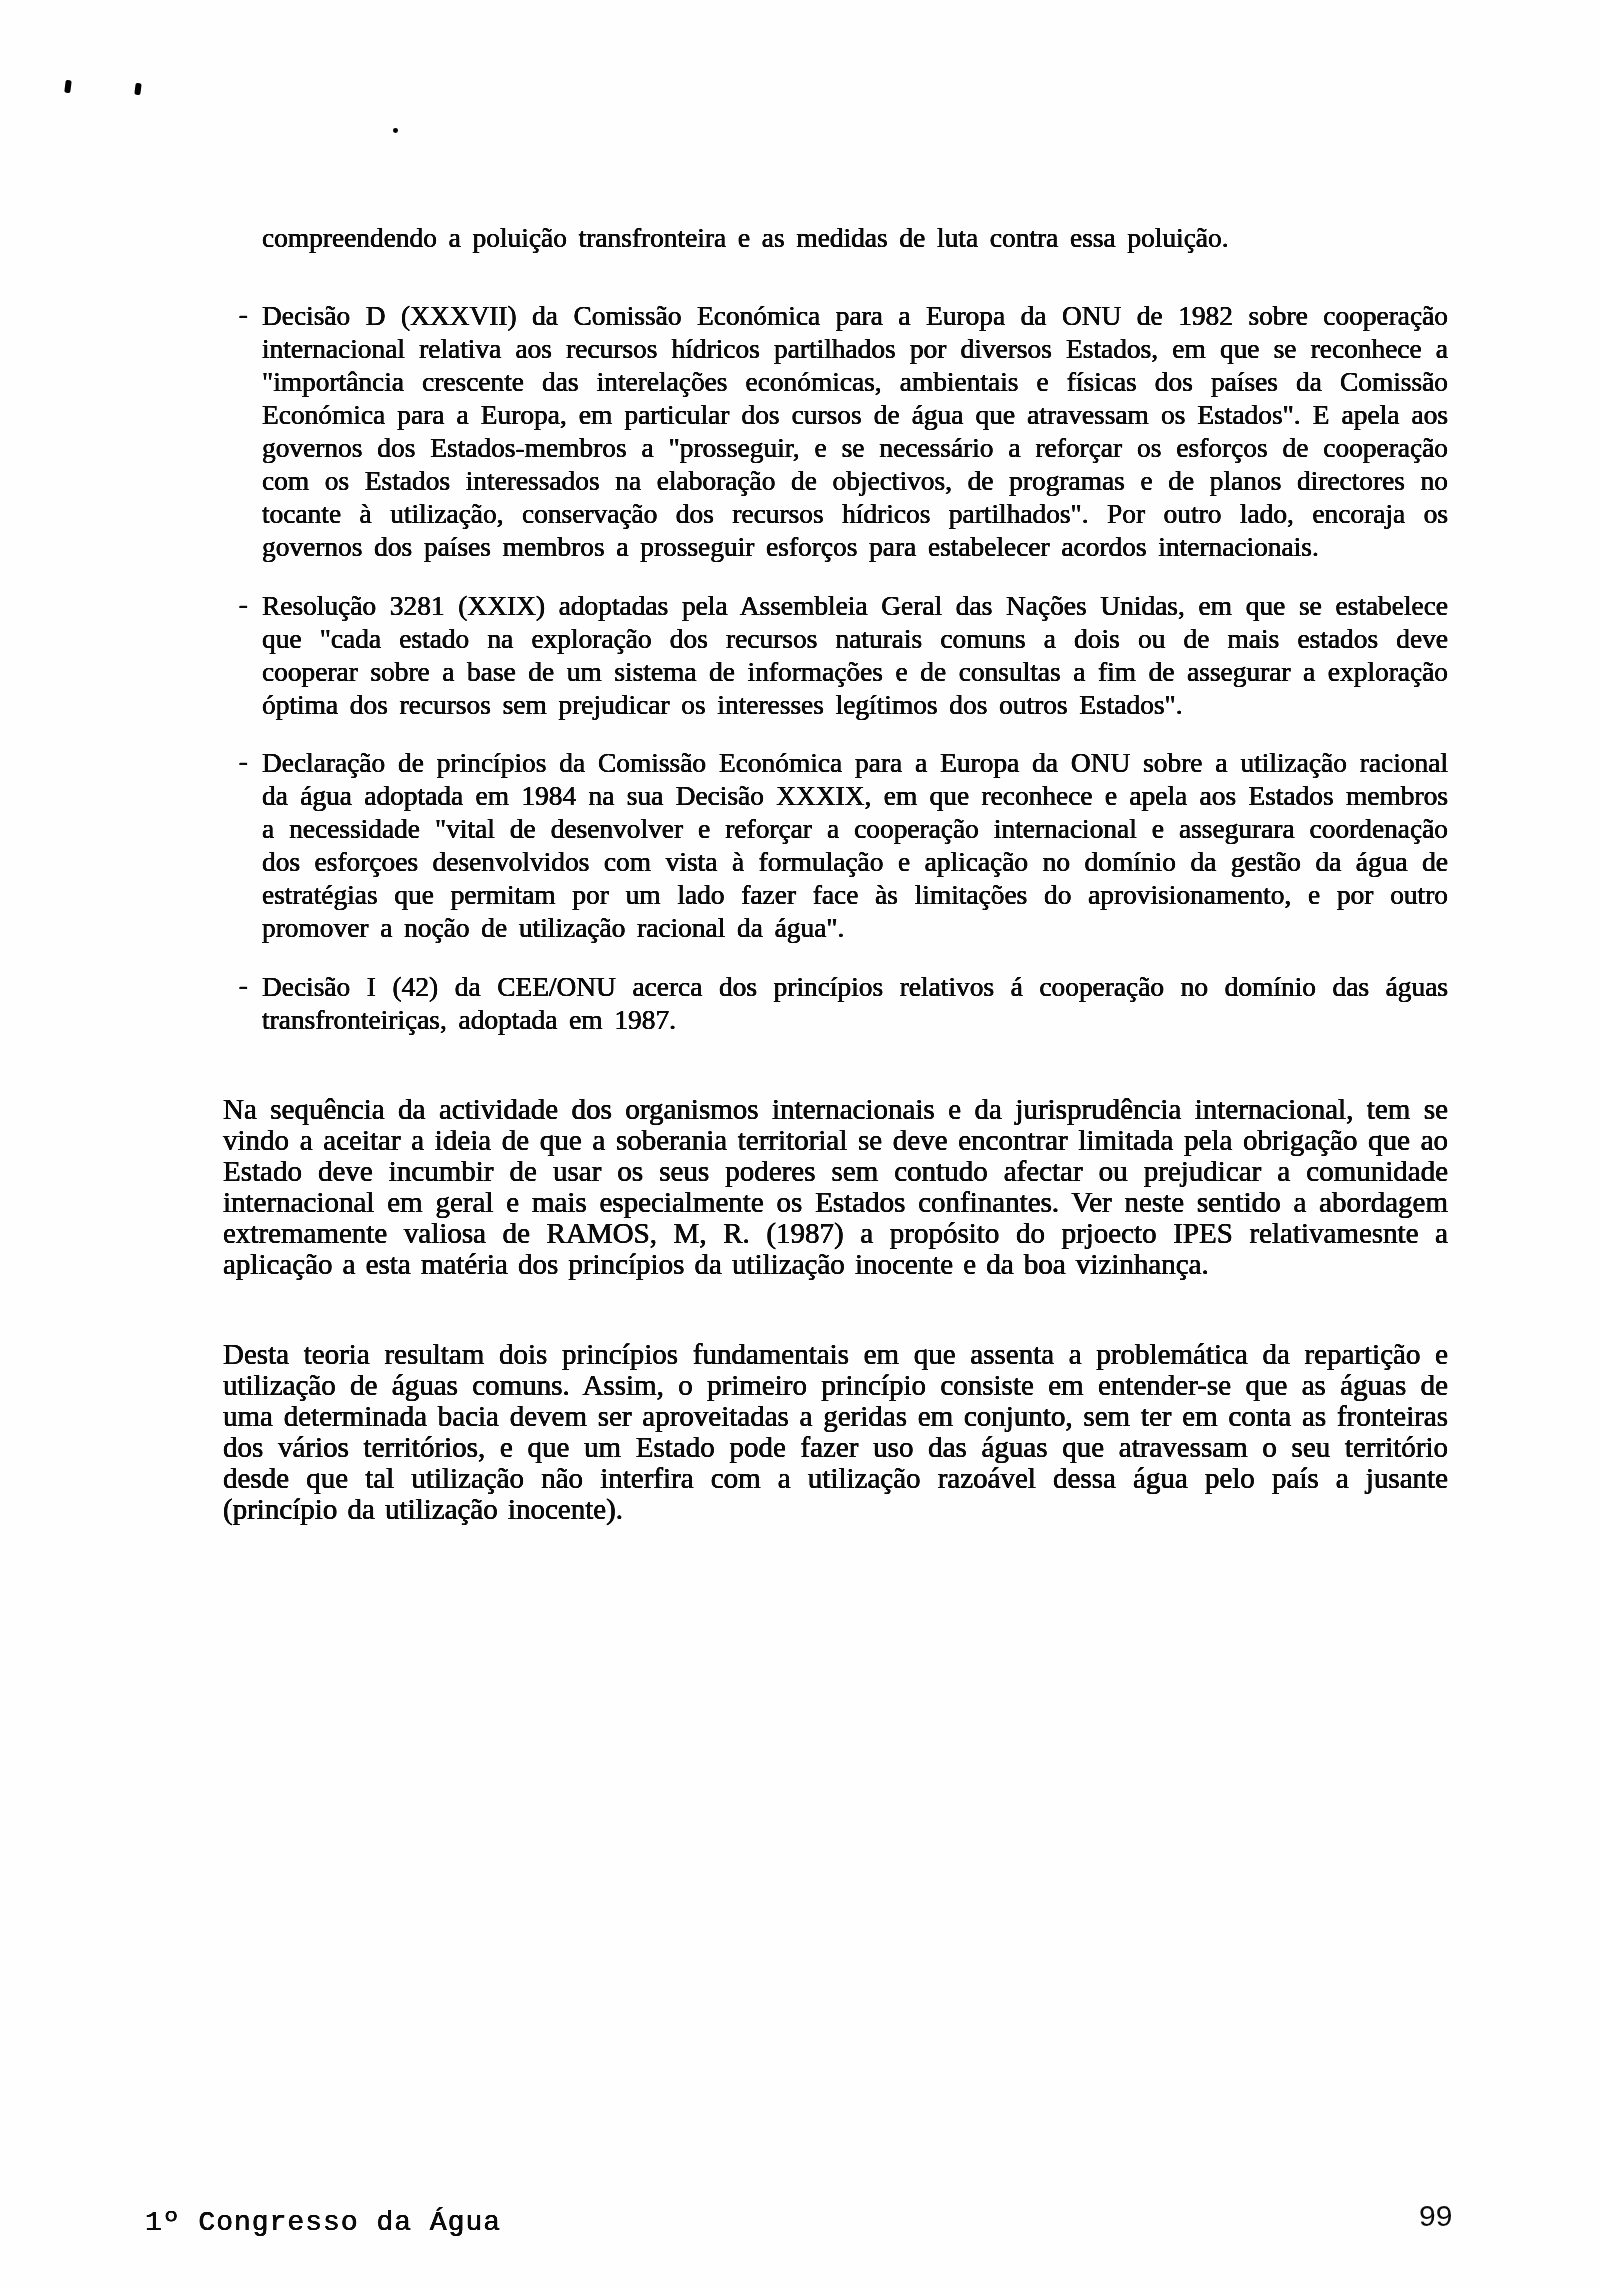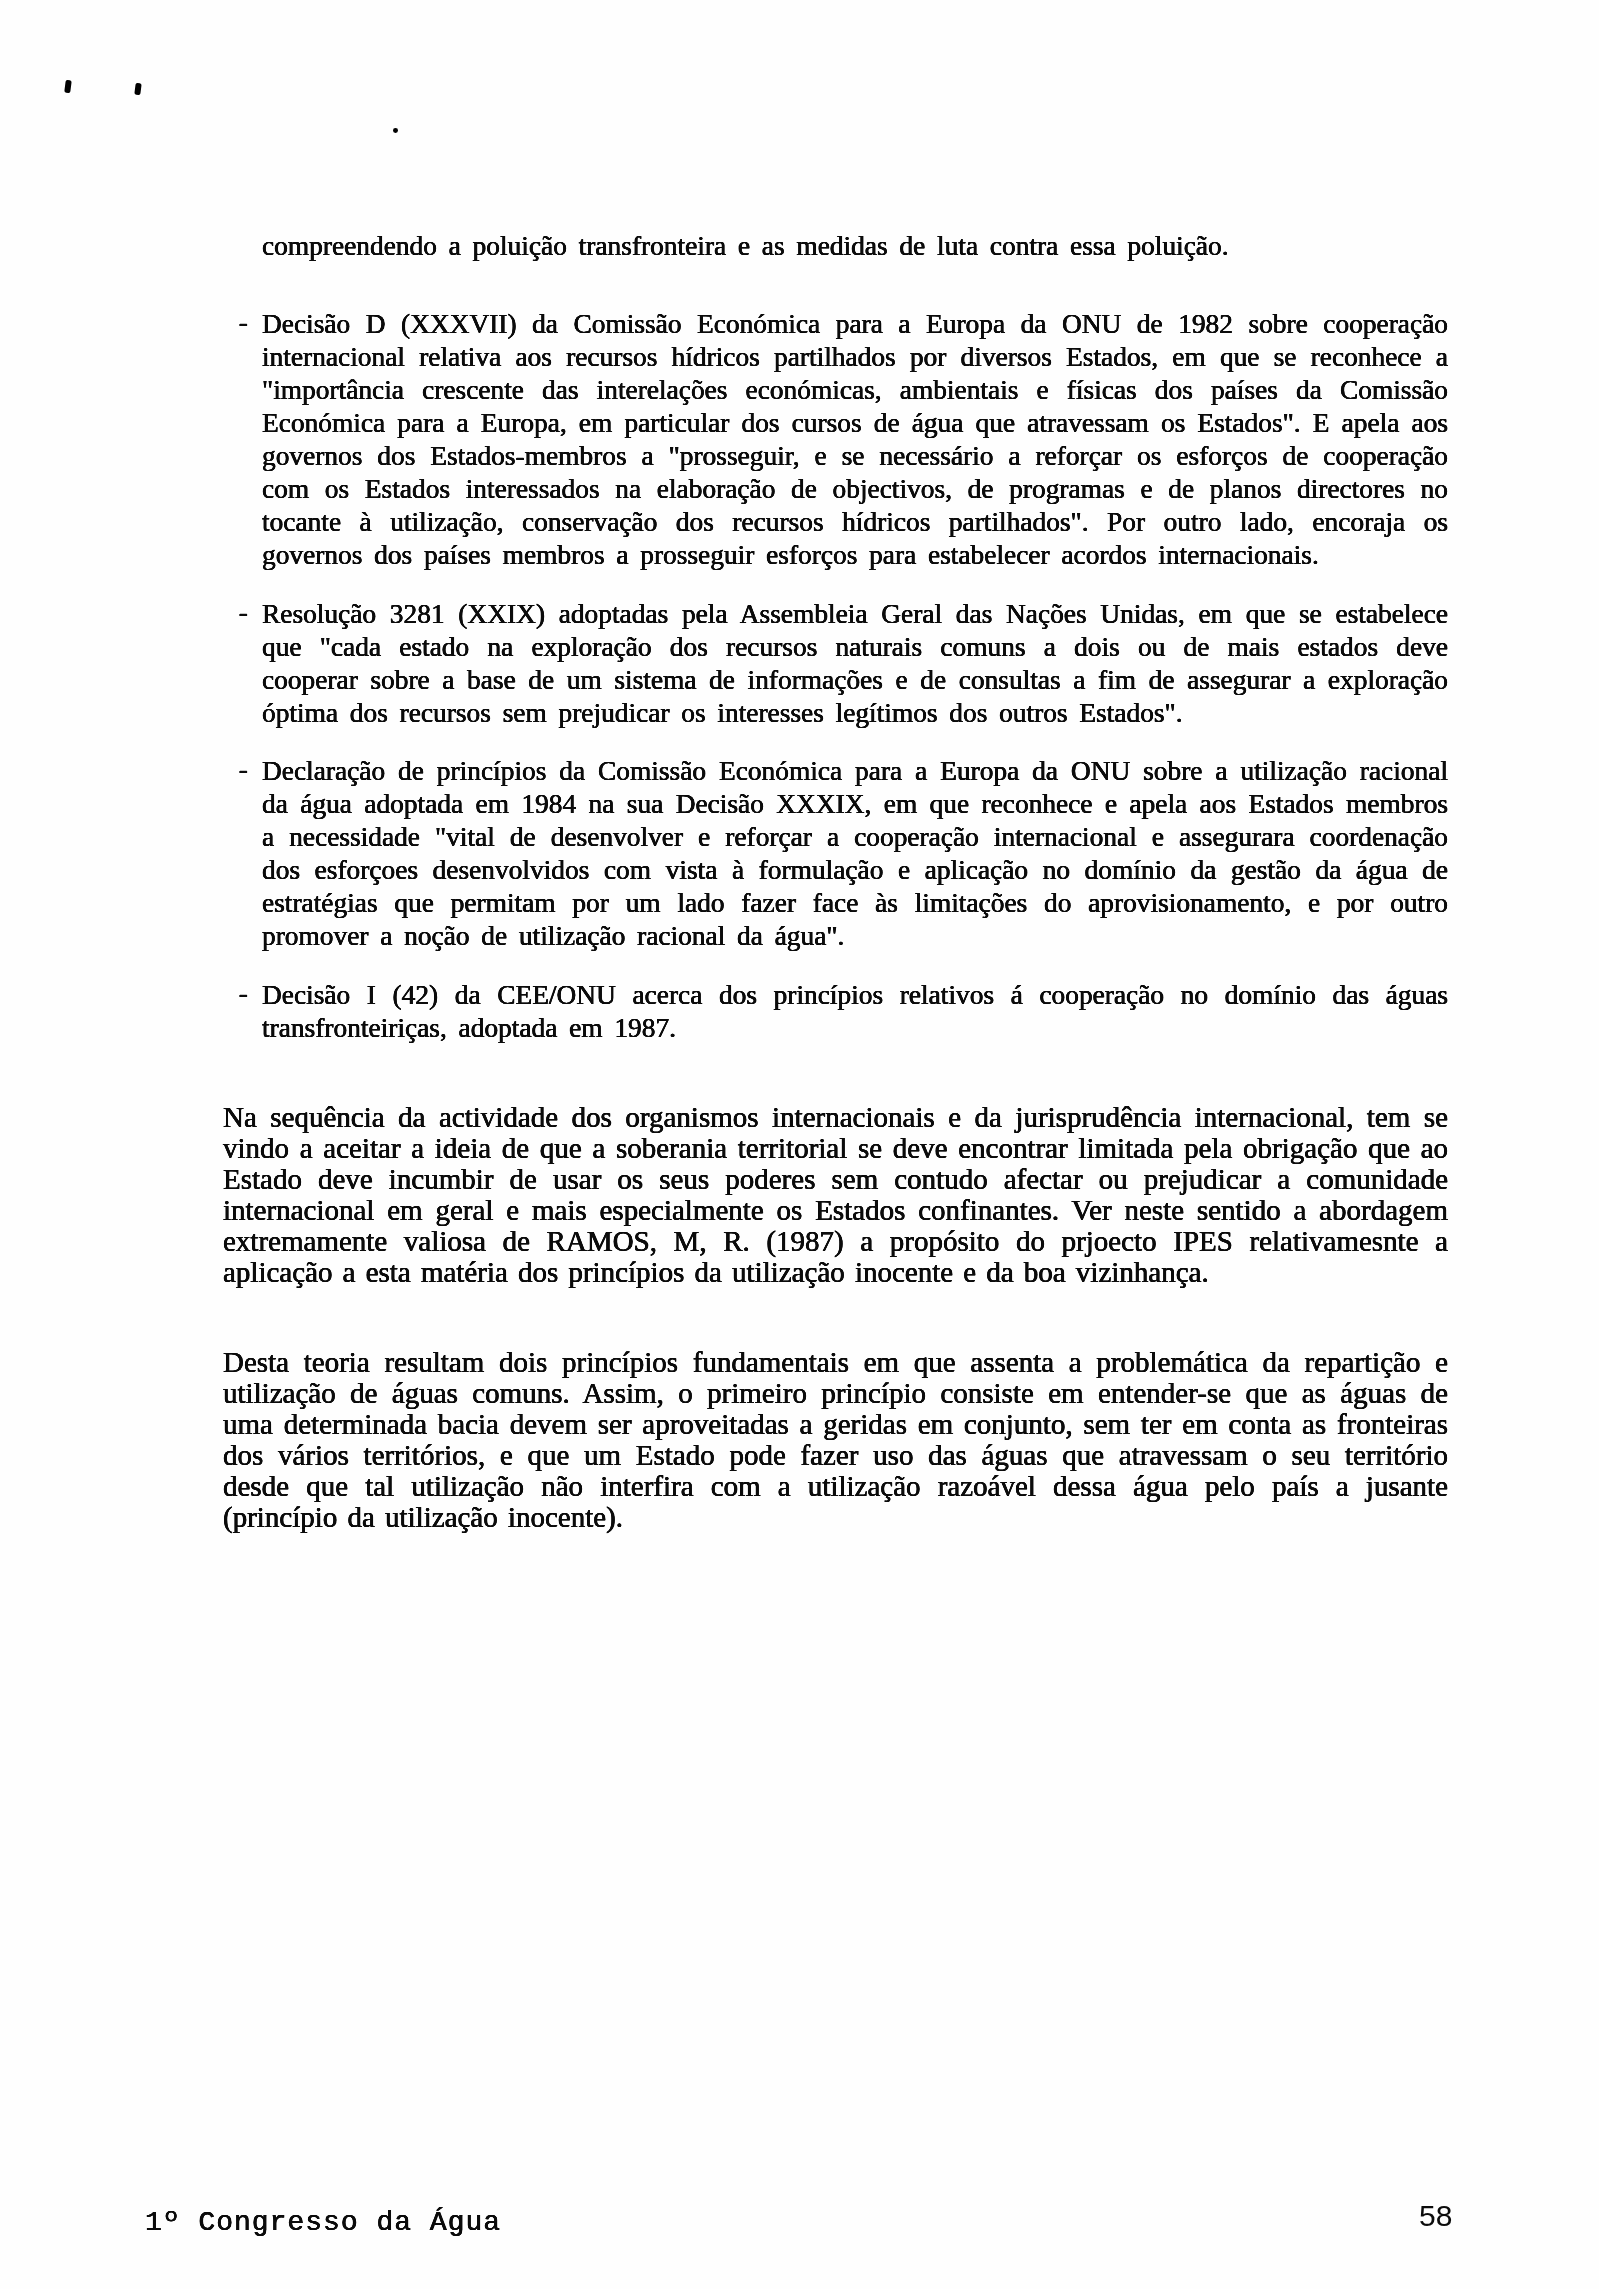--- a/index.html
+++ b/index.html
@@ -18,21 +18,20 @@
   }
   
   .ink {
     text-shadow: 0.3px 0 0 #0b0b0b, -0.3px 0 0 #0b0b0b, 0 0.2px 0 #0b0b0b;
   }
   .content {
     position: absolute;
     left: 223px;
     top: 222px;
     width: 1225px;
-    margin-top: 8px;
   }
   .cont-para {
     margin-left: 39px;
     width: 1170px;
     font-size: 27.4px;
     line-height: 33px;
     text-align: justify;
     word-spacing: 4.9px;
   }
   .bullet {
@@ -120,16 +119,16 @@
 
     <div class="para p1 ink">Na sequência da actividade dos organismos internacionais e da jurisprudência internacional, tem se vindo a aceitar a ideia de que a soberania territorial se deve encontrar limitada pela obrigação que ao Estado deve incumbir de usar os seus poderes sem contudo afectar ou prejudicar a comunidade internacional em geral e mais especialmente os Estados confinantes. Ver neste sentido a abordagem extremamente valiosa de RAMOS, M, R. (1987) a propósito do prjoecto IPES relativamesnte a aplicação a esta matéria dos princípios da utilização inocente e da boa vizinhança.</div>
 
     <div class="para p2 ink">Desta teoria resultam dois princípios fundamentais em que assenta a problemática da repartição e utilização de águas comuns. Assim, o primeiro princípio consiste em entender-se que as águas de uma determinada bacia devem ser aproveitadas a geridas em conjunto, sem ter em conta as fronteiras dos vários territórios, e que um Estado pode fazer uso das águas que atravessam o seu território desde que tal utilização não interfira com a utilização razoável dessa água pelo país a jusante (princípio da utilização inocente).</div>
 
 
   </div>
 
   <div class="footer-left ink">1º Congresso da Água</div>
 
-  <div class="page-num">58</div>
+  <div class="page-num">99</div>
 
 </div>
 
 
 </body></html>

